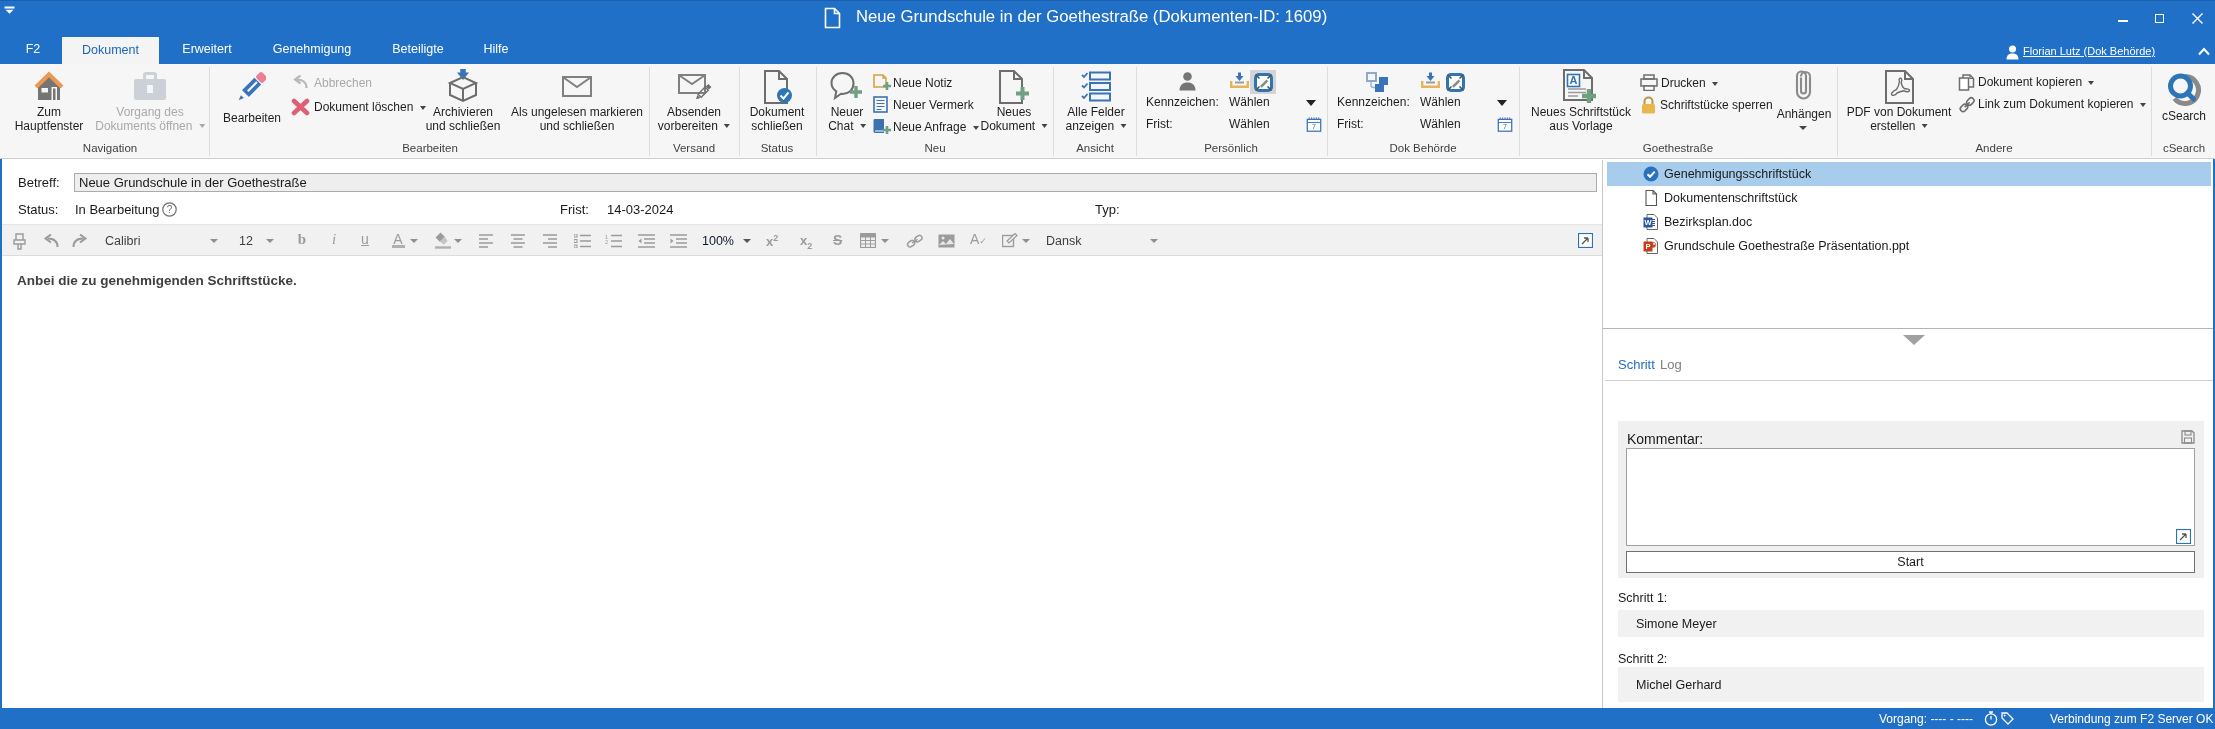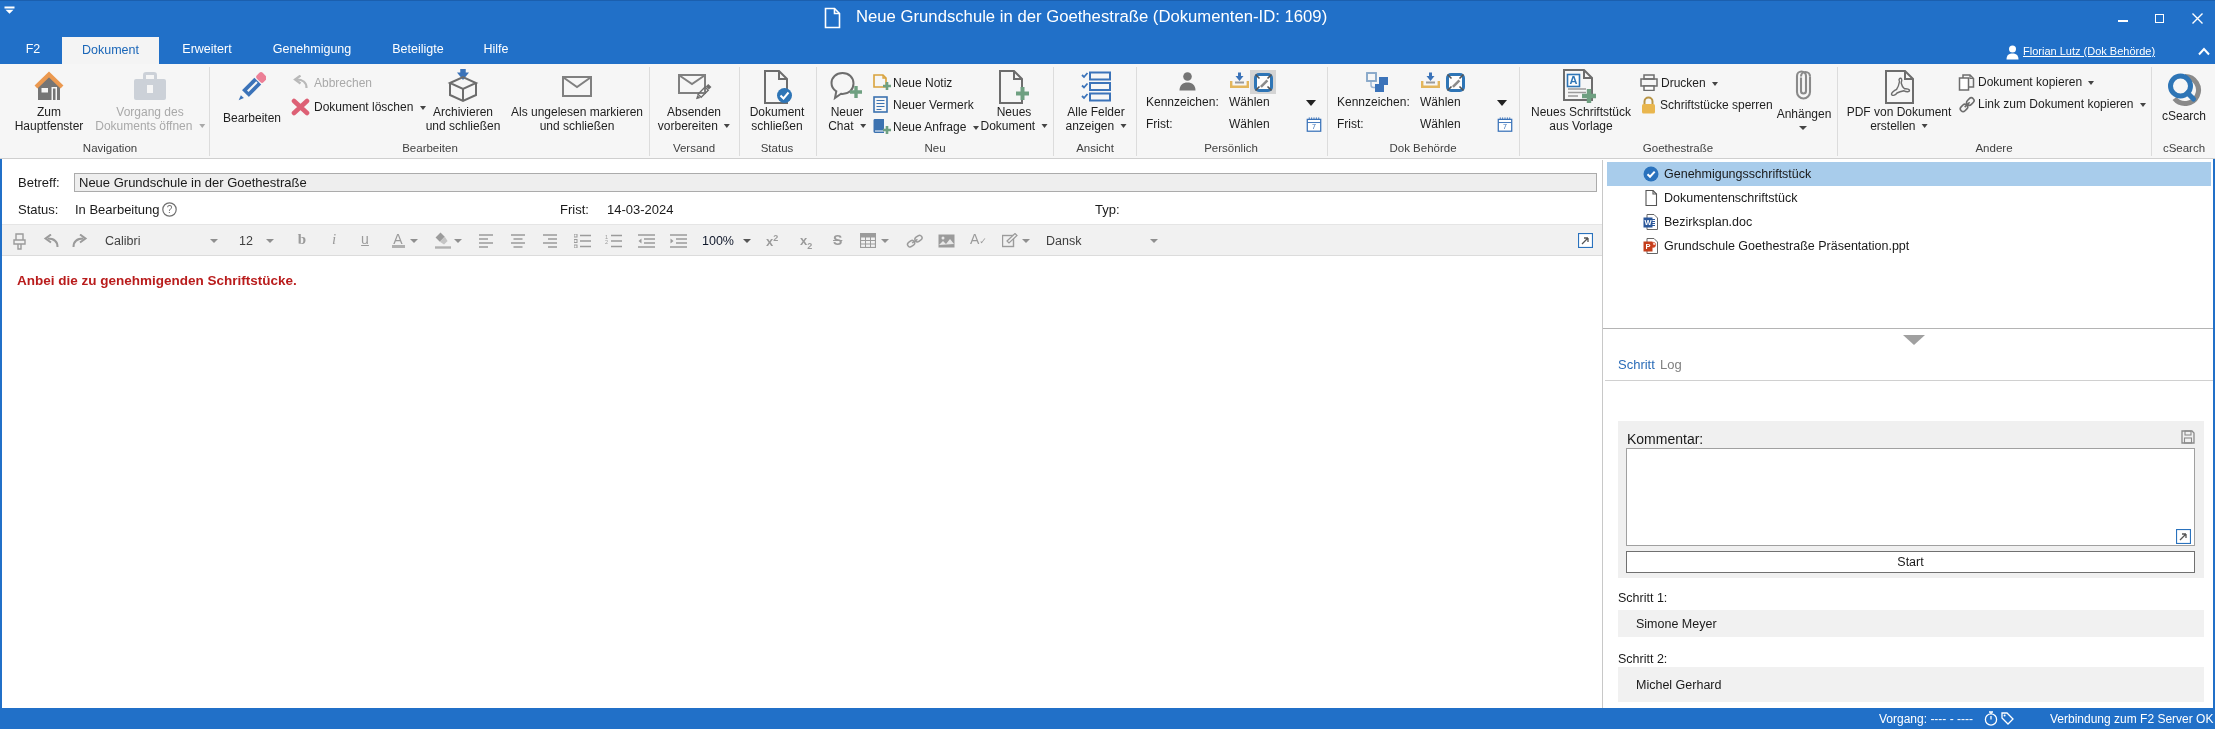--- a/index.html
+++ b/index.html
@@ -434,21 +434,21 @@
     <div class="ab" style="left:1044px; top:9px; font-size:12.5px; color:#3f3f3f;">Dansk</div>
     <div class="ab" style="left:1148px; top:14px; width:0;height:0;border-left:4px solid transparent;border-right:4px solid transparent;border-top:4.5px solid #8f8f8f;"></div>
     <svg class="svgi" style="left:1576px; top:8px;" width="15" height="15" viewBox="0 0 15 15">
       <rect x="0.5" y="0.5" width="14" height="14" fill="#fff" stroke="#2a72bd" stroke-width="1.2"></rect>
       <path d="M4 11 L10 5 M10 5 h-4 M10 5 v4" stroke="#555" stroke-width="1.3" fill="none"></path>
     </svg>
   </div>
     </div>
 
   <div id="docbody" class="ab">
-    <div class="ab" style="left:15px; top:17px; font-size:13.5px; font-weight:bold; color:#b91c1c;">Anbei die zu genehmigenden Schriftstücke.</div>
+    <div class="ab" style="left:15px; top:17px; font-size:13.5px; font-weight:bold; color:#404040;">Anbei die zu genehmigenden Schriftstücke.</div>
   </div>
 
   <div id="vsplit" class="ab"></div>
 
   <div id="rpanel" class="ab">
     <div class="att-row" style="top:2px; background:#a8cceb;text-align:right;">
       <svg class="att-ico" viewBox="0 0 16 16">
           <circle cx="8" cy="8" r="7.5" fill="#2a72bd"></circle>
           <path d="M4.5 8.2 L7 10.7 L11.7 5.6" fill="none" stroke="#fff" stroke-width="2"></path>
         </svg>

